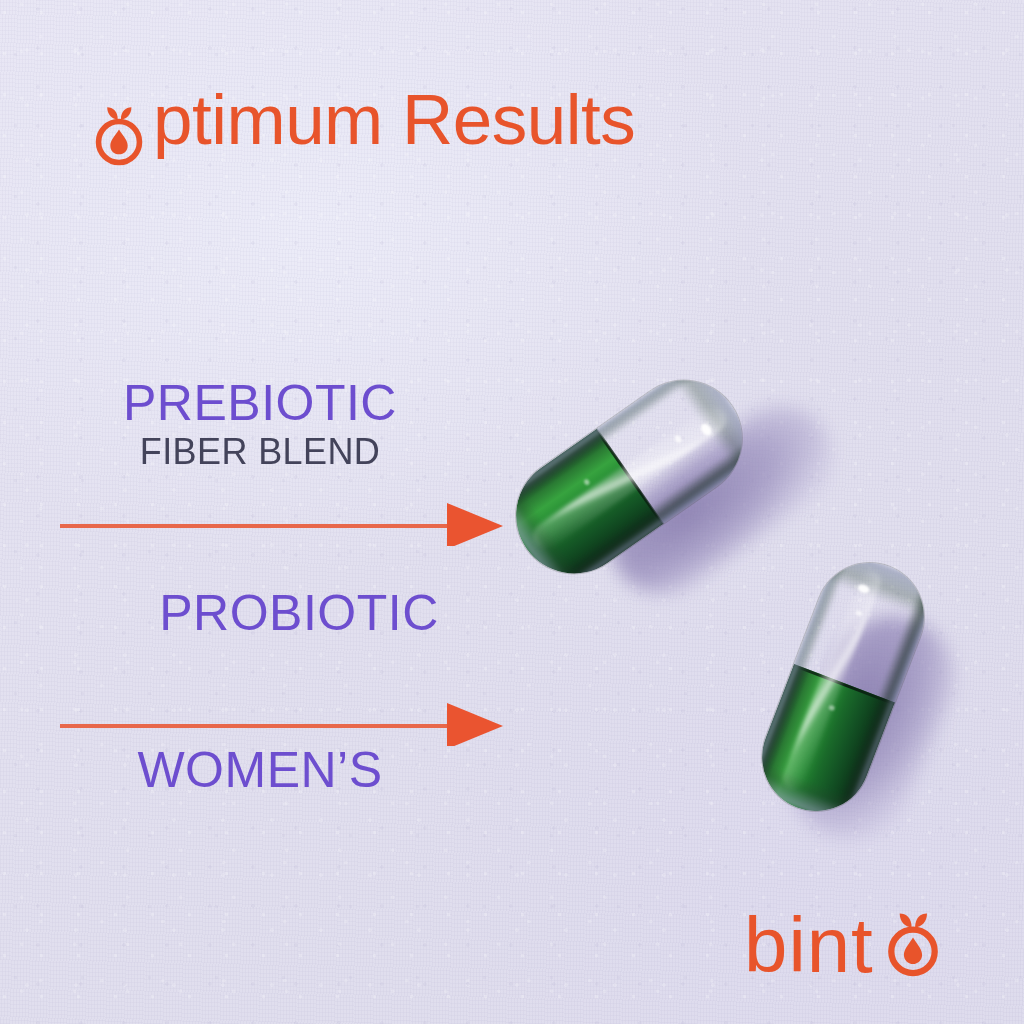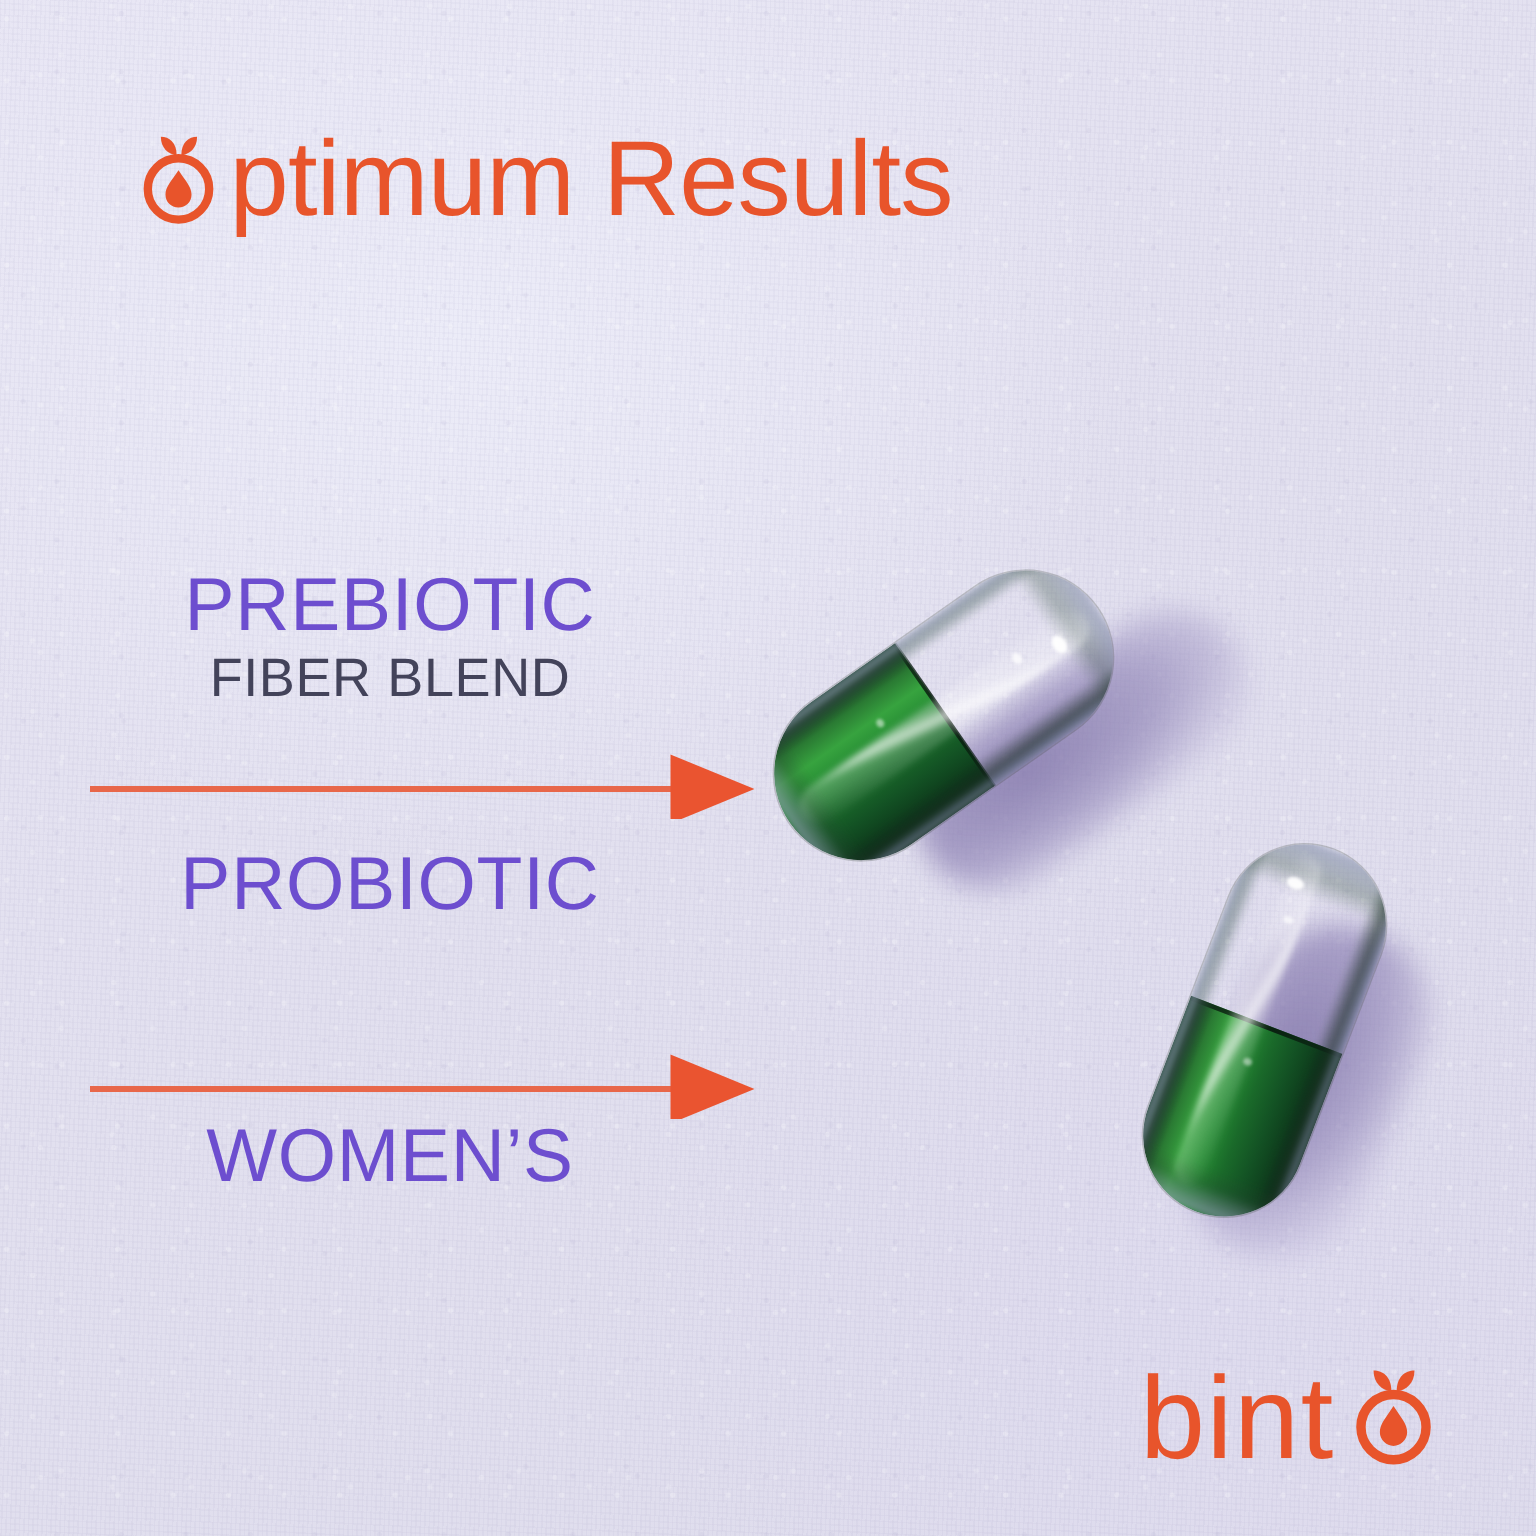--- a/index.html
+++ b/index.html
@@ -36,37 +36,37 @@
   }
 
   
   .headline{
     position:absolute;left:88px;top:74px;width:720px;
     color:#e8542b;
     font-size:71px;line-height:1.30;letter-spacing:-0.5px;font-weight:400;
     white-space:nowrap;
   }
   .headline .l1{display:block;}
-  .headline .l2{display:block;display:flex;align-items:flex-start;}
+  .headline .l2{display:block;display:flex;align-items:center;}
   .head-o{
     display:inline-block;position:relative;width:62px;height:62px;
     margin-right:3px;transform:translateY(9px);flex:0 0 auto;
   }
 
   
   .feat{position:absolute;width:520px;left:0;text-align:center;}
   .feat .big{
     color:#6d4ecf;font-size:50px;line-height:1;font-weight:400;letter-spacing:.5px;
   }
   .feat .sub{
     color:#43435a;font-size:36px;line-height:1;font-weight:400;letter-spacing:.4px;
     margin-top:6px;
   }
   #feat-prebiotic{top:378px;}
-  #feat-probiotic{top:564px;}
+  #feat-probiotic{top:588px;padding-left:39px;}
   #feat-womens{top:745px;}
 
   
   .arrow{position:absolute;left:60px;width:443px;height:46px;}
   .arrow svg{display:block;}
   #arrow-1{top:500px;}
   #arrow-2{top:700px;}
 
   
   .pill-wrap{position:absolute;}
@@ -126,21 +126,21 @@
   .pill .tipBot{
     position:absolute;left:0;right:0;bottom:0;height:12%;border-radius:0 0 999px 999px;
     background:linear-gradient(0deg, rgba(150,158,185,.70) 0%, rgba(40,70,50,.28) 60%, rgba(0,0,0,0) 100%);
     filter:blur(2px);
   }
   .pill .spark{
     position:absolute;border-radius:50%;background:rgba(255,255,255,.95);filter:blur(1px);
   }
 
   
-  .logo{position:absolute;left:760px;top:908px;display:flex;align-items:flex-end;}
+  .logo{position:absolute;left:744px;top:908px;display:flex;align-items:flex-end;}
   .logo-text{
     color:#e8542b;font-size:78px;line-height:.82;font-weight:400;letter-spacing:1px;
   }
   .logo-o{position:relative;width:70px;height:70px;margin-left:4px;}
 </style>
 </head>
 <body>
 
 <div class="canvas">
 

